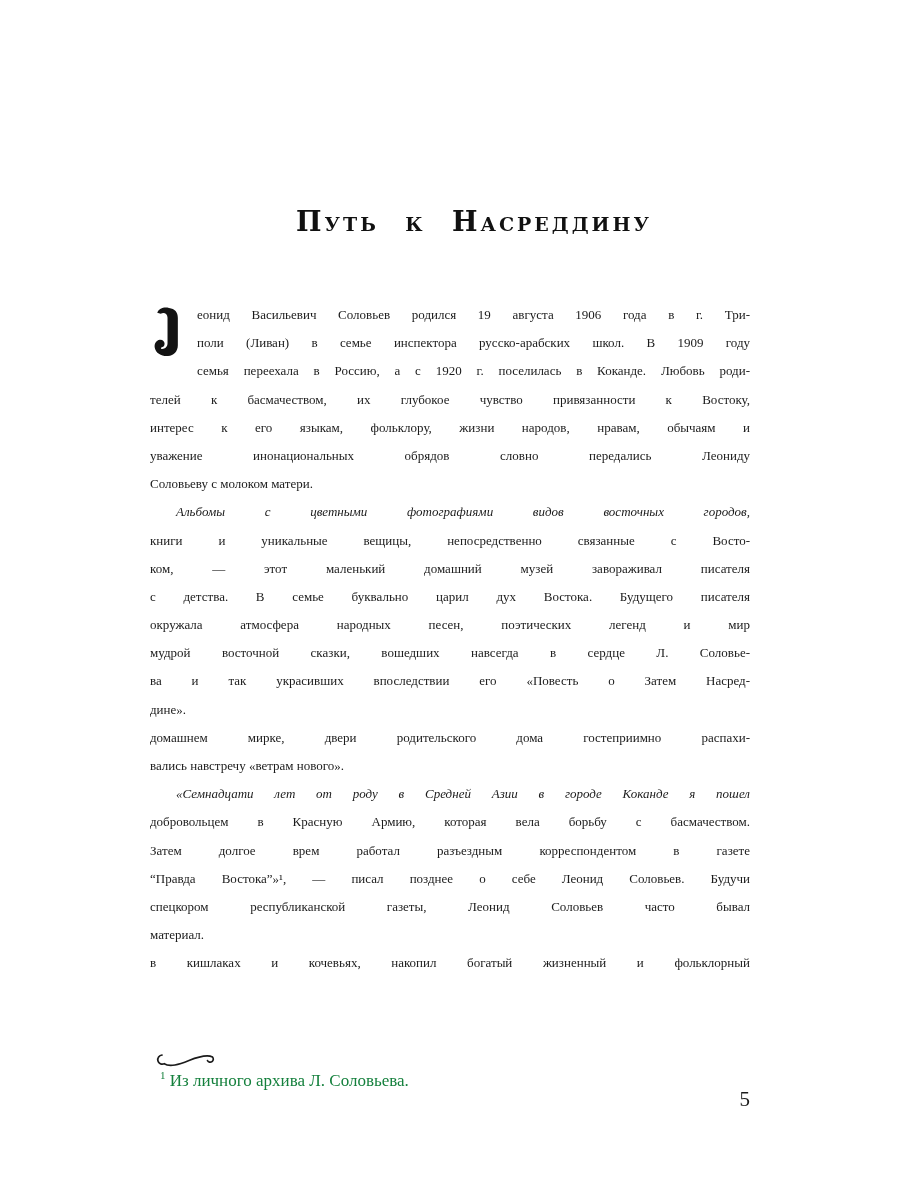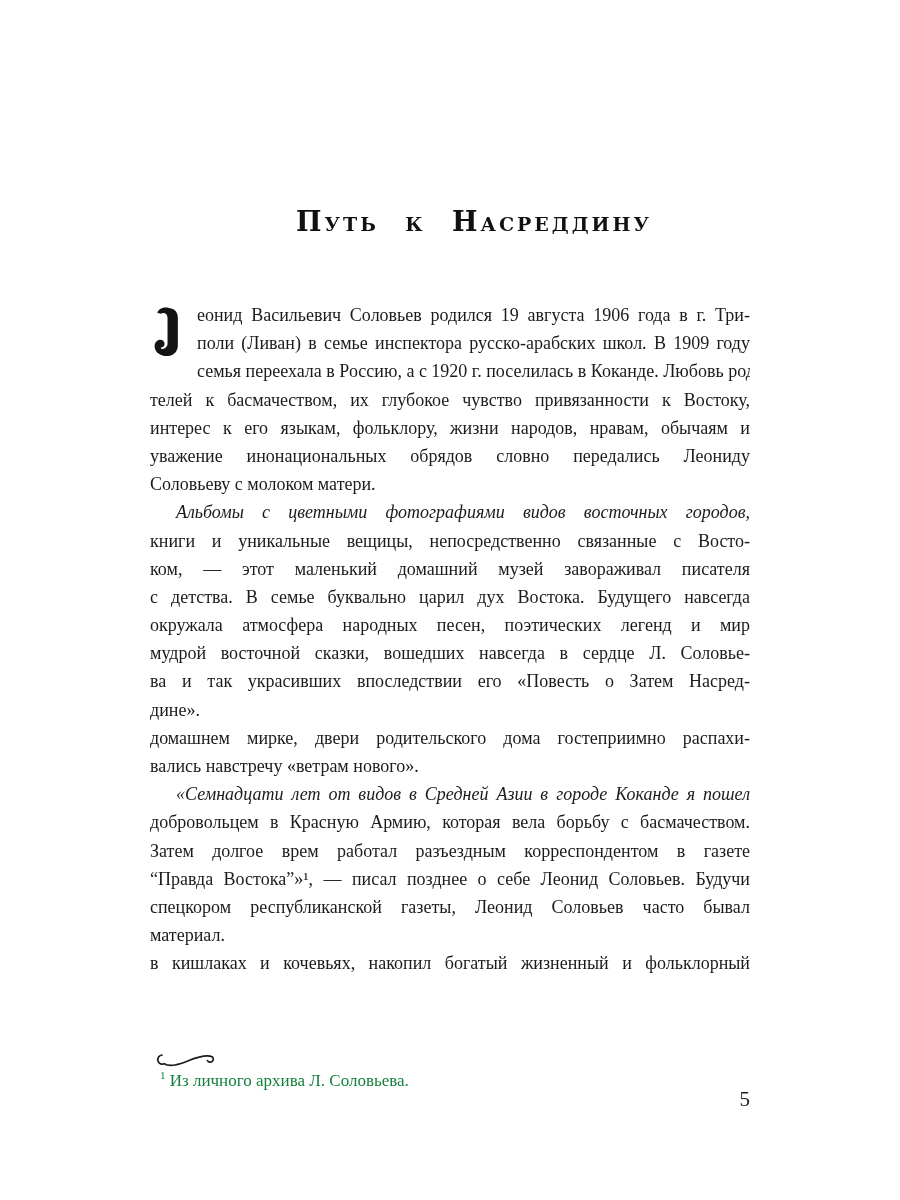--- a/index.html
+++ b/index.html
@@ -31,21 +31,21 @@
     letter-spacing: 3px;
     word-spacing: 14px;
     color: #111111;
     padding-left: 24px;
   }
   .textblock {
     position: absolute;
     left: 150px;
     top: 301px;
     width: 600px;
-    font-size: 18px;
+    font-size: 13px;
     line-height: 28.2px;
     text-align: justify;
   }
   .para { margin: 0; }
   .line {
     text-align: justify;
     text-align-last: justify;
     height: 28.2px;
     overflow: hidden;
     white-space: nowrap;
@@ -114,32 +114,32 @@
         <div class="line">семья переехала в Россию, а с 1920 г. поселилась в Коканде. Любовь роди-</div>
         <div class="line">телей к басмачеством, их глубокое чувство привязанности к Востоку,</div>
         <div class="line">интерес к его языкам, фольклору, жизни народов, нравам, обычаям и</div>
         <div class="line">уважение инонациональных обрядов словно передались Леониду</div>
         <div class="line last">Соловьеву с молоком матери.</div>
       </div>
       <div class="para">
         <div class="line indent">Альбомы с цветными фотографиями видов восточных городов,</div>
         <div class="line">книги и уникальные вещицы, непосредственно связанные с Восто-</div>
         <div class="line">ком, — этот маленький домашний музей завораживал писателя</div>
-        <div class="line">с детства. В семье буквально царил дух Востока. Будущего навсегда</div>
+        <div class="line">с детства. В семье буквально царил дух Востока. Будущего писателя</div>
         <div class="line">окружала атмосфера народных песен, поэтических легенд и мир</div>
         <div class="line">мудрой восточной сказки, вошедших навсегда в сердце Л. Соловье-</div>
         <div class="line">ва и так украсивших впоследствии его «Повесть о Затем Насред-</div>
         <div class="line last">дине».</div>
       </div>
       <div class="para">
         <div class="line">домашнем мирке, двери родительского дома гостеприимно распахи-</div>
         <div class="line last">вались навстречу «ветрам нового».</div>
       </div>
       <div class="para">
-        <div class="line indent">«Семнадцати лет от видов в Средней Азии в городе Коканде я пошел</div>
+        <div class="line indent">«Семнадцати лет от роду в Средней Азии в городе Коканде я пошел</div>
         <div class="line">добровольцем в Красную Армию, которая вела борьбу с басмачеством.</div>
         <div class="line">Затем долгое врем работал разъездным корреспондентом в газете</div>
         <div class="line">“Правда Востока”»¹, — писал позднее о себе Леонид Соловьев. Будучи</div>
         <div class="line">спецкором республиканской газеты, Леонид Соловьев часто бывал</div>
         <div class="line last">материал.</div>
         <div class="line">в кишлаках и кочевьях, накопил богатый жизненный и фольклорный</div>
       </div>
     </div>
 
   <svg class="flourish" viewBox="0 0 72 22" xmlns="http://www.w3.org/2000/svg" aria-hidden="true">

